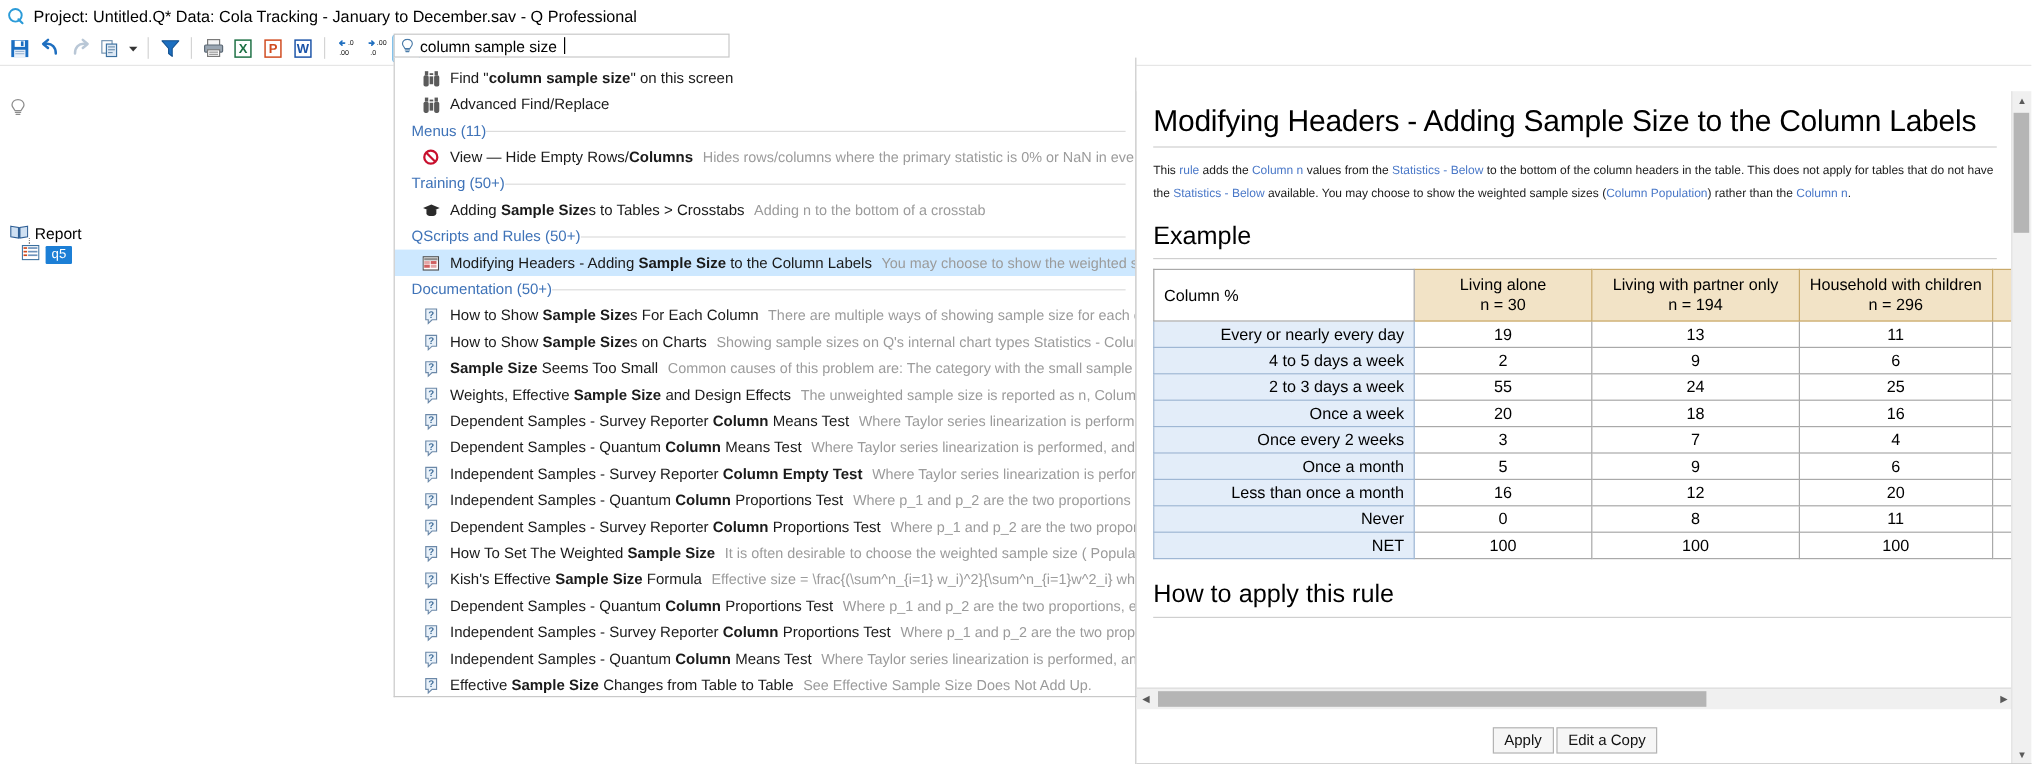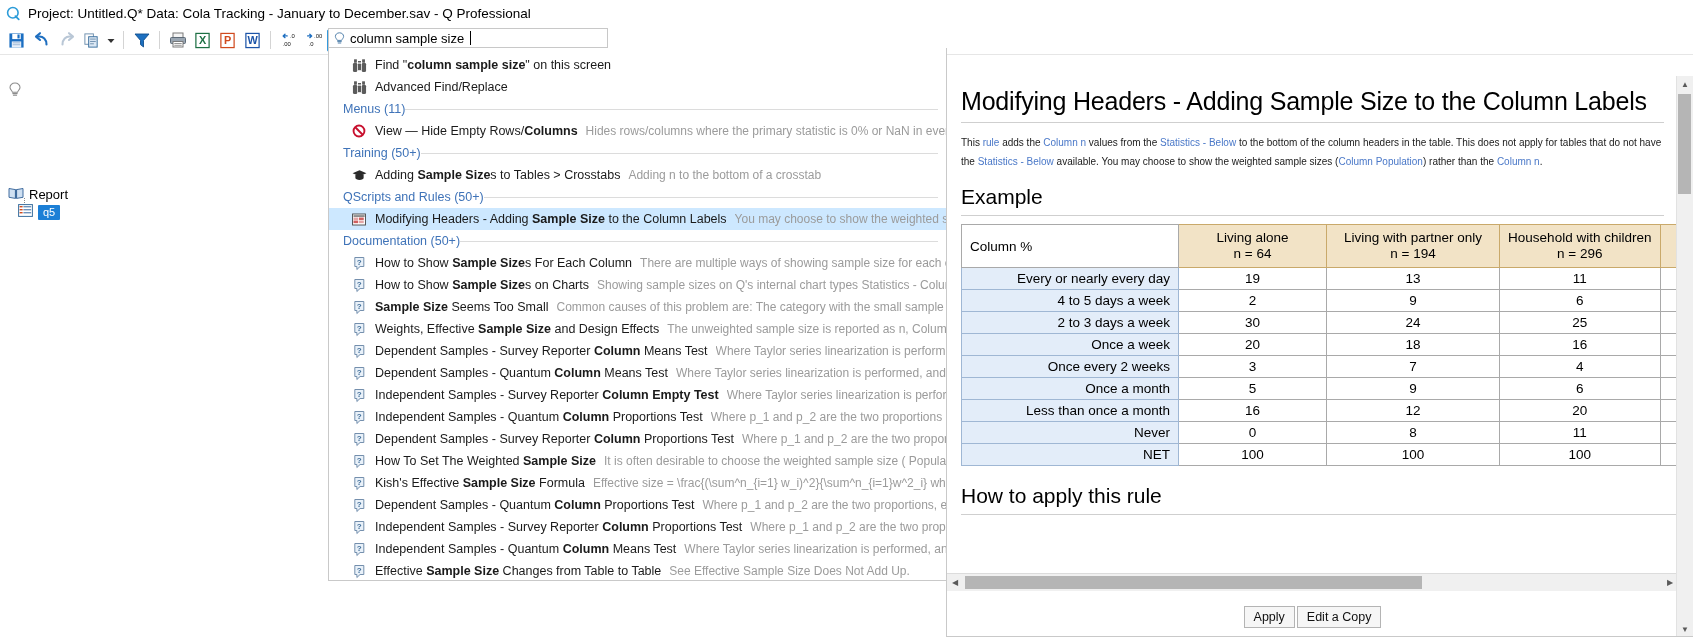--- a/index.html
+++ b/index.html
@@ -352,21 +352,21 @@
 
         <h2>Example</h2>
         <div class="rule" style="margin:6px 0 0 0"></div>
 
         <table class="ex">
           <thead>
             <tr>
               <th class="corner">Column %</th>
               <th class="colhead">
                 <span>Living alone</span><br>
-                <span>n = 64</span>
+                <span>n = 30</span>
               </th>
               <th class="colhead" style="width:152px">
                 <span>Living with partner only</span><br>
                 <span>n = 194</span>
               </th>
               <th class="colhead" style="width:140px">
                 <span>Household with children</span><br>
                 <span>n = 296</span>
               </th>
               <th class="colhead" style="width:140px">
@@ -385,21 +385,21 @@
             </tr>
             <tr>
               <td class="rowhead">4 to 5 days a week</td>
               <td class="val">2</td>
               <td class="val">9</td>
               <td class="val">6</td>
               <td class="val"></td>
             </tr>
             <tr>
               <td class="rowhead">2 to 3 days a week</td>
-              <td class="val">30</td>
+              <td class="val">55</td>
               <td class="val">24</td>
               <td class="val">25</td>
               <td class="val"></td>
             </tr>
             <tr>
               <td class="rowhead">Once a week</td>
               <td class="val">20</td>
               <td class="val">18</td>
               <td class="val">16</td>
               <td class="val"></td>

